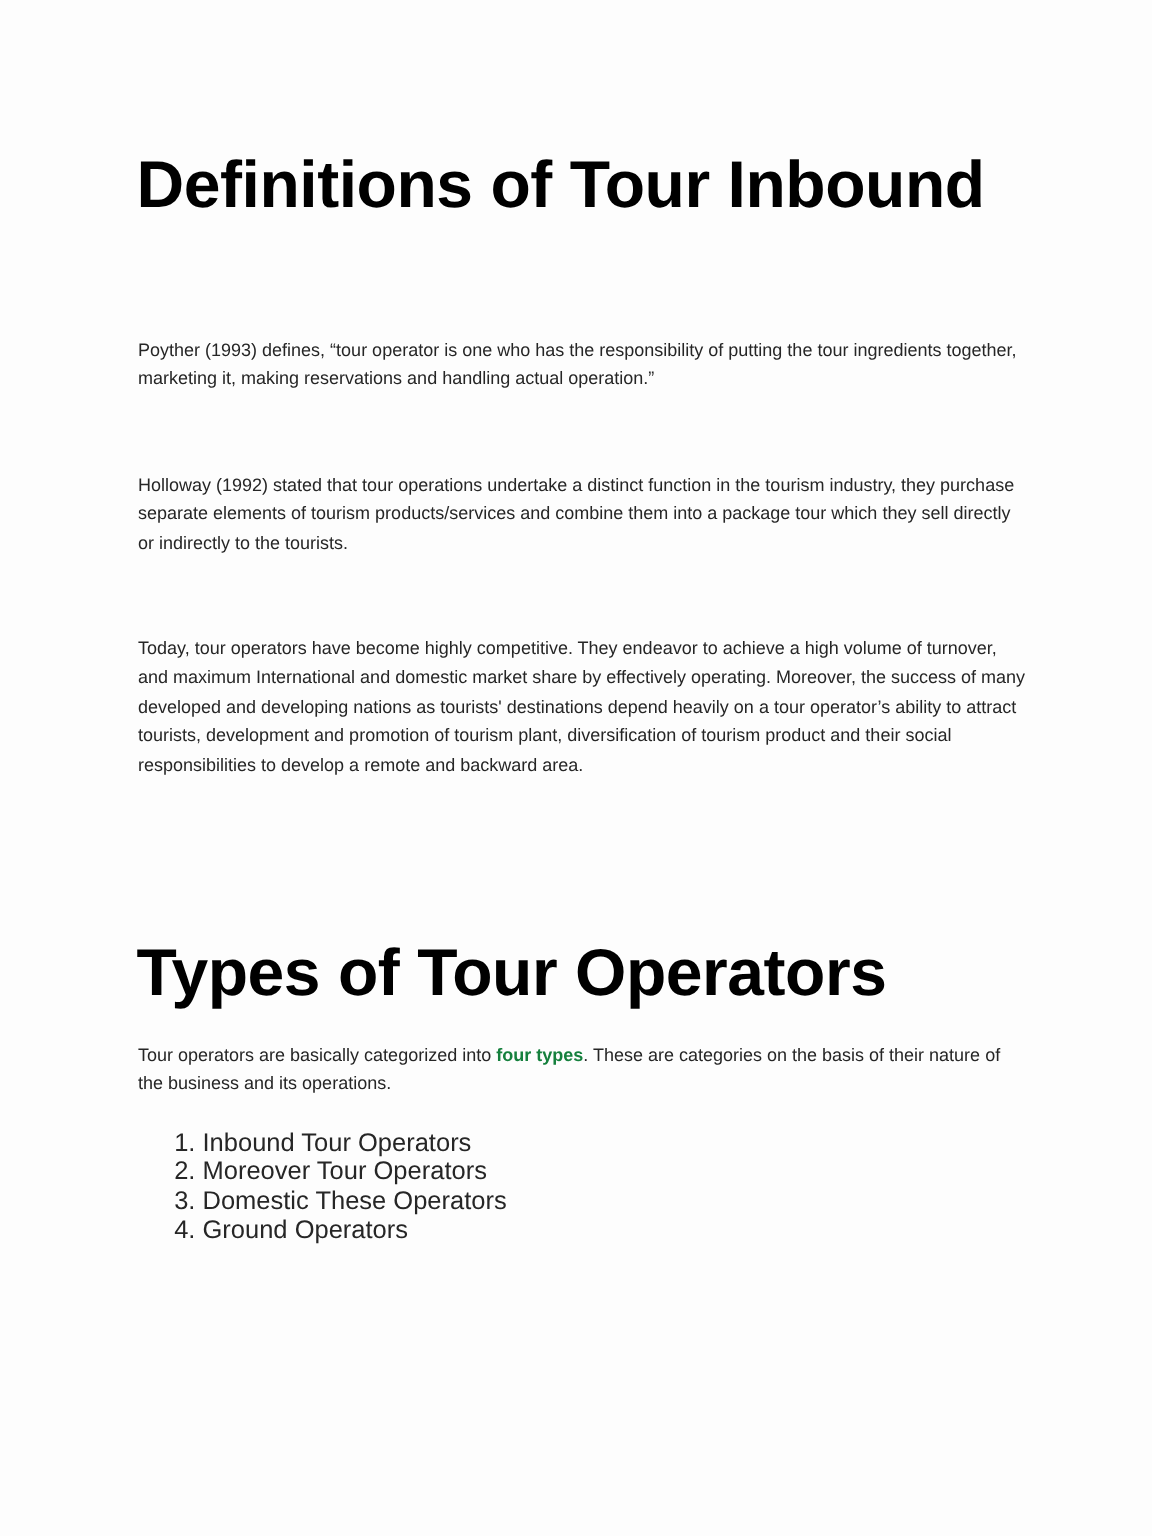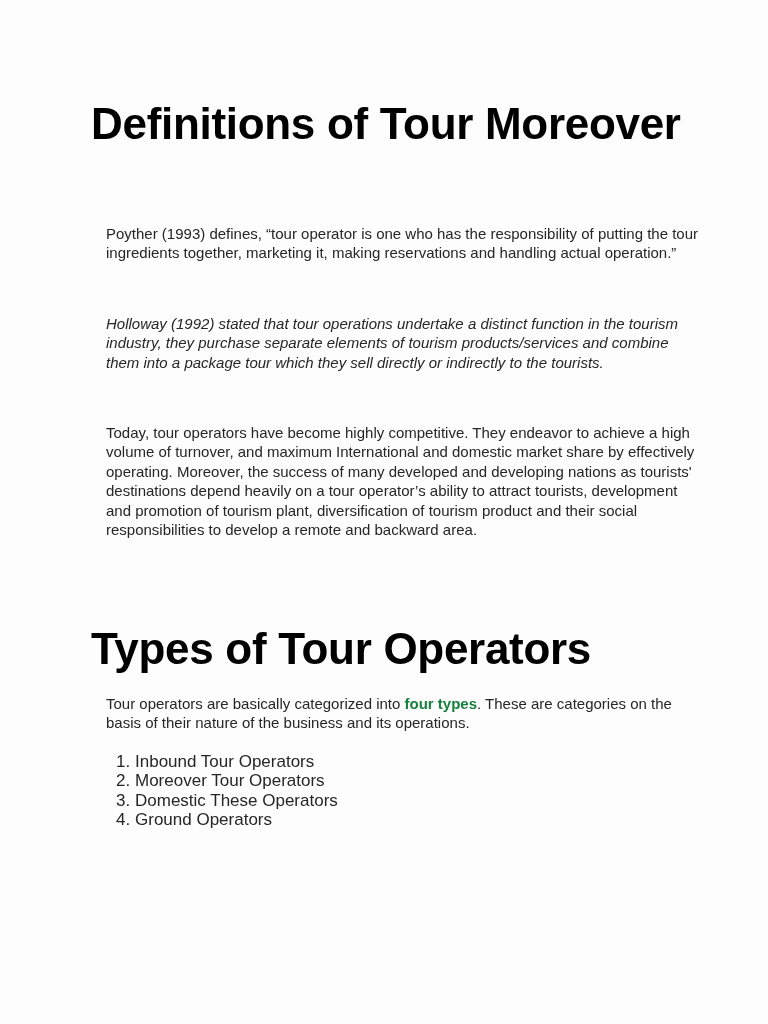--- a/index.html
+++ b/index.html
@@ -37,29 +37,29 @@
       width: 600px;
     }
     #h-types {
       position: absolute;
       top: 622px;
       left: 0;
       width: 600px;
     }
     p {
       margin: 0;
-      font-size: 15px;
+      font-size: 12px;
       line-height: 19.4px;
       color: #262626;
       position: absolute;
-      left: 15px;
+      left: 1px;
       width: 592px;
     }
     #p1 { top: 224px; }
-    #p2 { top: 314px; font-style: italic; }
+    #p2 { top: 314px; }
     #p3 { top: 423px; }
     #p4 { top: 694px; }
     b { color: #15803d; }
     ol {
       position: absolute;
       top: 752px;
       left: 0;
       margin: 0;
       padding: 0 0 0 44px;
       font-size: 17px;
@@ -67,21 +67,21 @@
       color: #262626;
     }
     ol li {
       padding-left: 0;
     }
   </style>
 </head>
 <body>
 
 <div class="page">
-  <h1 id="h-defs">Definitions of Tour Moreover</h1>
+  <h1 id="h-defs">Definitions of Tour Inbound</h1>
 
   <p id="p1">Poyther (1993) defines, “tour operator is one who has the responsibility of putting the tour ingredients together, marketing it, making reservations and handling actual operation.”</p>
   <p id="p2">Holloway (1992) stated that tour operations undertake a distinct function in the tourism industry, they purchase separate elements of tourism products/services and combine them into a package tour which they sell directly or indirectly to the tourists.</p>
   <p id="p3">Today, tour operators have become highly competitive. They endeavor to achieve a high volume of turnover, and maximum International and domestic market share by effectively operating. Moreover, the success of many developed and developing nations as tourists' destinations depend heavily on a tour operator’s ability to attract tourists, development and promotion of tourism plant, diversification of tourism product and their social responsibilities to develop a remote and backward area.</p>
 
   <h1 id="h-types">Types of Tour Operators</h1>
 
   <p id="p4"><span>Tour operators are basically categorized into </span><b>four types</b><span>. These are categories on the basis of their nature of the business and its operations.</span></p>
 
   <ol>

